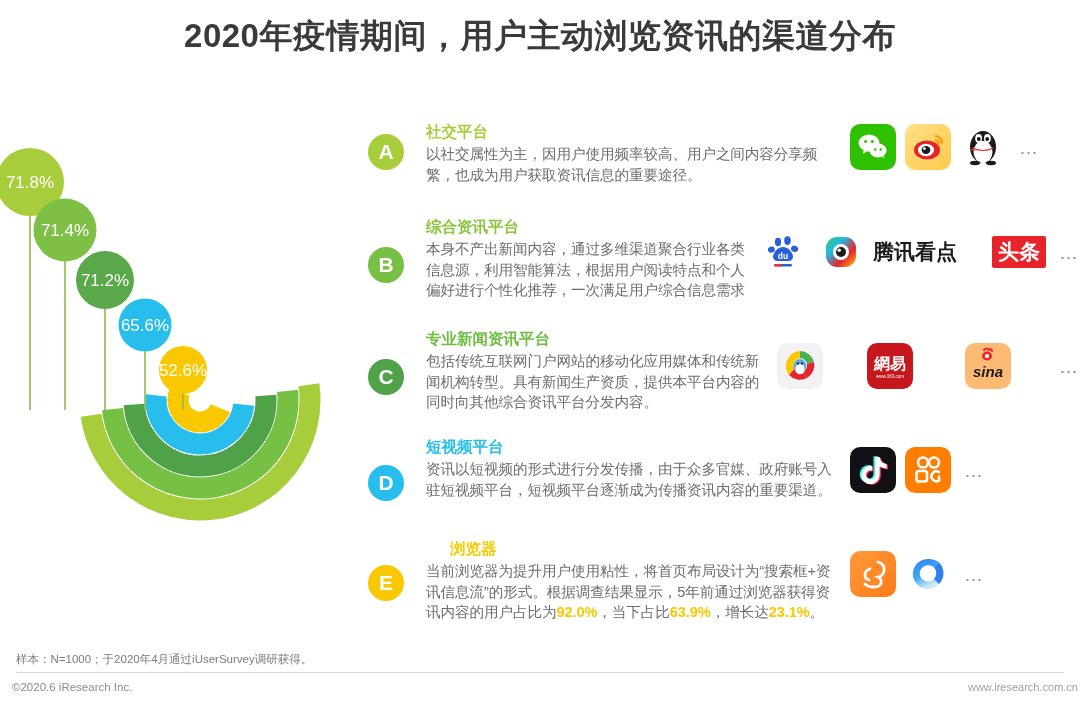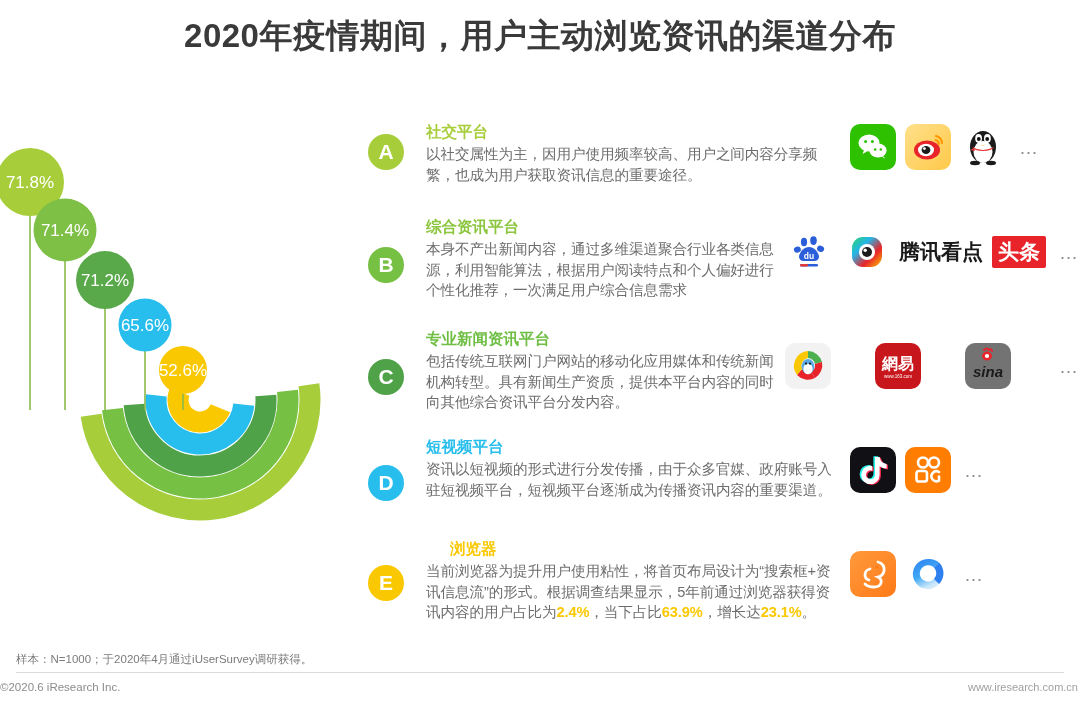--- a/index.html
+++ b/index.html
@@ -63,21 +63,21 @@
 
   
   .footer-note {
     position: absolute; left: 16px; top: 652px;
     font-size: 11.5px; color: #7b7b7b;
   }
   .footer-rule {
     position: absolute; left: 16px; top: 672px; width: 1048px; height: 1px; background: #dcdcdc;
   }
   .footer-left {
-    position: absolute; left: 0; top: 681px;
+    position: absolute; left: 12px; top: 681px;
     font-size: 11.5px; color: #8c8c8c;
   }
   .footer-right {
     position: absolute; right: 2px; top: 681px;
     font-size: 11px; color: #a0a0a0; text-align: right;
   }
 </style>
 </head>
 <body>
 
@@ -209,21 +209,21 @@
             <rect x="2" y="2" width="30" height="30" rx="11" fill="url(#kdg)"></rect>
             <circle cx="17" cy="17" r="8" fill="#ffffff"></circle>
             <circle cx="17" cy="17" r="5" fill="#1b1b1b"></circle>
             <circle cx="15.2" cy="15.2" r="1.7" fill="#ffffff"></circle>
           </svg>
         </div>
         <div class="logo logo-wide" style="width:auto; height:auto;">
           <span style="font-size:21px; font-weight:bold; color:#1b1b1b; white-space:nowrap;
                        font-family:'Liberation Sans',sans-serif;">腾讯看点</span>
         </div>
-        <div class="logo logo-wide" style="width:auto; height:auto; background:#E8242A; border-radius:2px; padding:2px 6px;">
+        <div class="logo logo-wide" style="width:auto; height:auto; background:#E8242A; border-radius:2px; padding:2px 6px;margin-left:26px;">
           <span style="font-size:21px; font-weight:bold; color:#ffffff; white-space:nowrap;
                        font-family:'Liberation Sans',sans-serif;">头条</span>
         </div>
         <span class="ellipsis">…</span>
       </div>
     </div>
 
     <div class="row" style="height:108px;">
       <div class="badge-wrap">
         <div class="letter-badge" style="background:#4FA247; margin-top:30px;">C</div>
@@ -244,21 +244,21 @@
             <circle cx="17" cy="16.6" r="1.1" fill="#1b1b1b"></circle>
             <circle cx="21" cy="16.6" r="1.1" fill="#1b1b1b"></circle>
           </svg>
         </div>
         <div class="logo" style="background:#C8161D;">
           <svg width="46" height="46" viewBox="0 0 46 46">
             <text x="23" y="26" text-anchor="middle" fill="#ffffff" font-size="16" font-weight="bold" font-family="Liberation Sans, sans-serif">網易</text>
             <text x="23" y="35" text-anchor="middle" fill="#ffffff" font-size="4.5" font-family="Liberation Sans, sans-serif">www.163.com</text>
           </svg>
         </div>
-        <div class="logo" style="background:#737373;">
+        <div class="logo" style="background:#fdba74;margin-left:8px;">
           <svg width="44" height="40" viewBox="0 0 44 40">
             <path d="M 18 4 q 3 -3 5 0 q 2 -2 3 1" fill="none" stroke="#E8242A" stroke-width="2" stroke-linecap="round"></path>
             <ellipse cx="21" cy="10" rx="5" ry="4.4" fill="#E8242A"></ellipse>
             <ellipse cx="21" cy="10" rx="2.2" ry="2" fill="#ffffff"></ellipse>
             <text x="22" y="31" text-anchor="middle" fill="#1b1b1b" font-size="15" font-weight="bold" font-style="italic" font-family="Liberation Sans, sans-serif">sina</text>
           </svg>
         </div>
         <span class="ellipsis">…</span>
       </div>
     </div>
@@ -291,21 +291,21 @@
       </div>
     </div>
 
     <div class="row" style="height:100px;">
       <div class="badge-wrap">
         <div class="letter-badge" style="background:#FAC800; margin-top:26px;">E</div>
       </div>
       <div class="row-text">
         <div class="row-heading" style="color:#FAC800;margin-left:24px;">浏览器</div>
         <div class="row-desc">
-          <span>当前浏览器为提升用户使用粘性，将首页布局设计为“搜索框+资讯信息流”的形式。根据调查结果显示，5年前通过浏览器获得资讯内容的用户占比为</span><span class="hl">2.4%</span><span>，当下占比</span><span class="hl">63.9%</span><span>，增长达</span><span class="hl">23.1%</span><span>。</span>
+          <span>当前浏览器为提升用户使用粘性，将首页布局设计为“搜索框+资讯信息流”的形式。根据调查结果显示，5年前通过浏览器获得资讯内容的用户占比为</span><span class="hl">92.0%</span><span>，当下占比</span><span class="hl">63.9%</span><span>，增长达</span><span class="hl">23.1%</span><span>。</span>
         </div>
       </div>
       <div class="logos" style="margin-top:12px;">
         <div class="logo" style="background:linear-gradient(135deg,#FF9A3C,#FF7A18);">
           <svg width="34" height="34" viewBox="0 0 34 34">
             <path d="M 22 5 q 7 2 6 9 q -1 5 -6 6 q 4 2 3 6 q -1 4 -7 4 q -6 0 -9 -3" fill="none" stroke="#ffffff" stroke-width="2.8" stroke-linecap="round"></path>
             <path d="M 14 12 q -5 1 -5 6 q 0 4 4 5" fill="none" stroke="#ffffff" stroke-width="2.8" stroke-linecap="round"></path>
             <circle cx="21" cy="10" r="1.6" fill="#FF7A18"></circle>
           </svg>
         </div>

